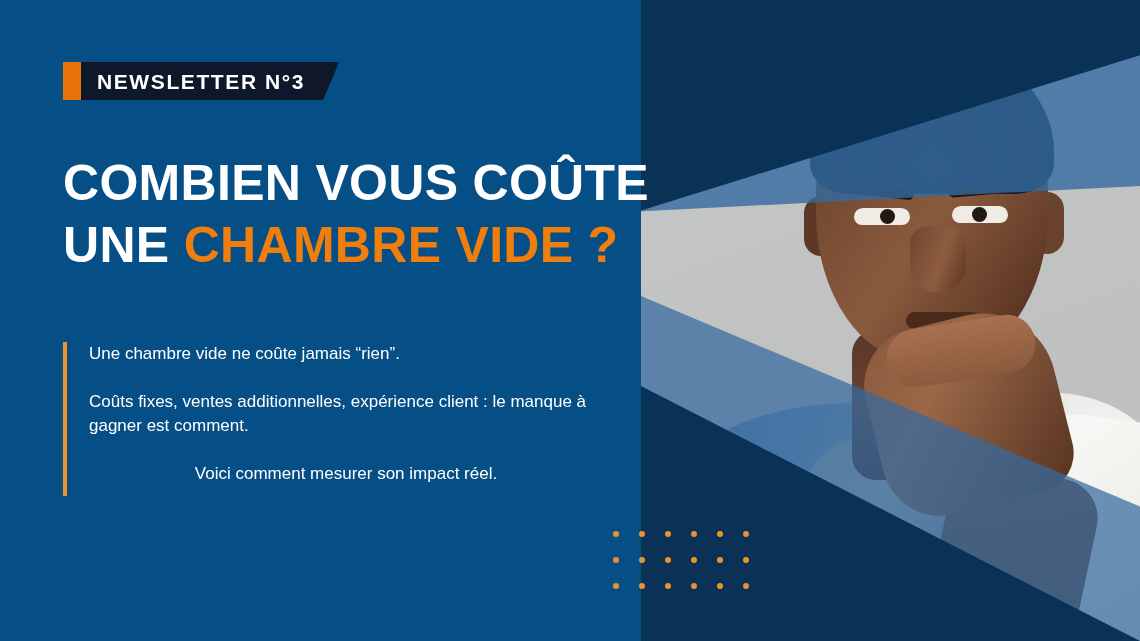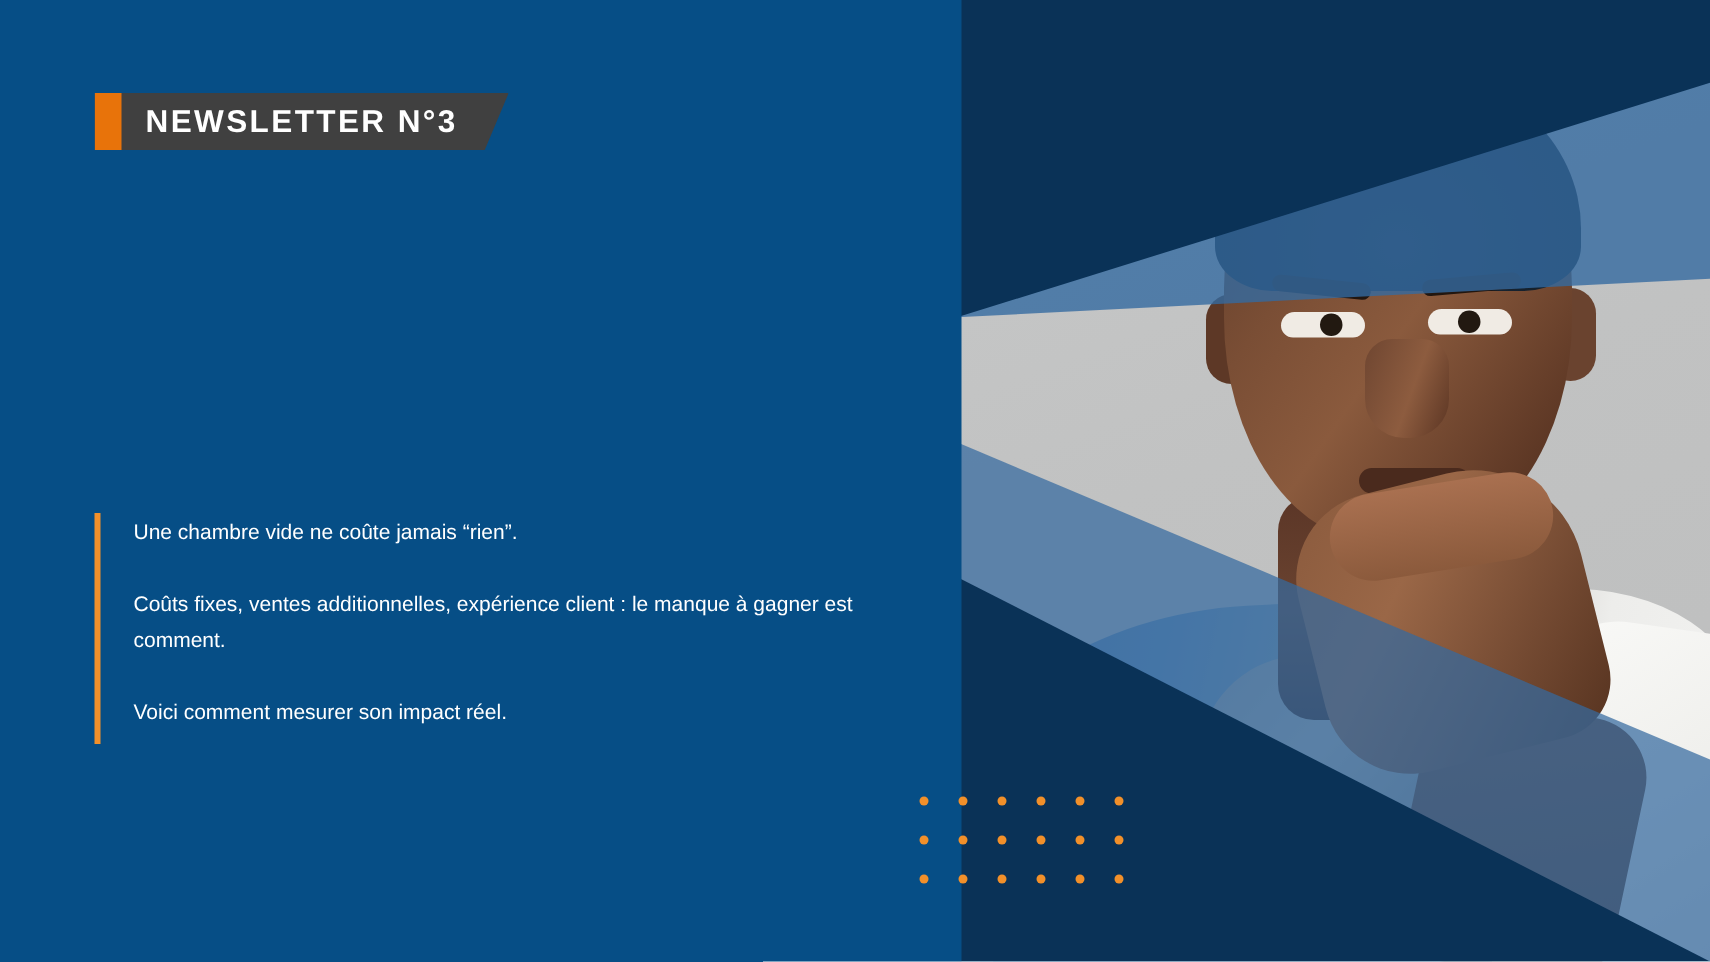--- a/index.html
+++ b/index.html
@@ -31,21 +31,21 @@
   }
 
   
   .badge {
     position: absolute;
     left: 63px;
     top: 62px;
     height: 38px;
     display: flex;
     align-items: center;
-    background: #404040;
+    background: #0f172a;
     -webkit-clip-path: polygon(0 0, 100% 0, calc(100% - 16px) 100%, 0 100%);
     clip-path: polygon(0 0, 100% 0, calc(100% - 16px) 100%, 0 100%);
     padding: 0 34px 0 0;
     z-index: 7;
   }
   .badge-strip {
     width: 18px;
     height: 38px;
     background: #E8730A;
     flex: 0 0 auto;
@@ -85,26 +85,26 @@
     top: 342px;
     width: 540px;
     border-left: 4px solid #F2902A;
     padding-left: 22px;
     z-index: 7;
     box-sizing: border-box;
     height: 154px;
   }
   .body-para {
     color: #FFFFFF;
-    font-size: 14px;
+    font-size: 17px;
     line-height: 24px;
     margin: 0 0 24px 0;
     font-weight: normal;
   }
-  .body-para:last-child { margin-bottom: 0; }
+  .body-para:last-child { margin-bottom: 0; text-align: center; }
 
   
   .photo-panel {
     position: absolute;
     left: 638px;
     top: 0;
     width: 502px;
     height: 641px;
     overflow: hidden;
     background: #C2C3C3;
@@ -378,20 +378,24 @@
 
 <div class="slide">
 
   <div class="left-panel"></div>
 
   <div class="badge">
     <span class="badge-strip"></span>
     <span class="badge-text">NEWSLETTER N°3</span>
   </div>
 
+  <div class="headline">
+    <div class="headline-line">COMBIEN VOUS COÛTE</div>
+    <div class="headline-line"><span>UNE </span><span class="hl-accent">CHAMBRE VIDE ?</span></div>
+  </div>
 
   <div class="body-block">
     <p class="body-para">Une chambre vide ne coûte jamais “rien”.</p>
     <p class="body-para">Coûts fixes, ventes additionnelles, expérience client : le manque à gagner est comment.</p>
     <p class="body-para">Voici comment mesurer son impact réel.</p>
   </div>
 
   <div class="photo-panel">
     <div class="photo-bg"></div>
 

